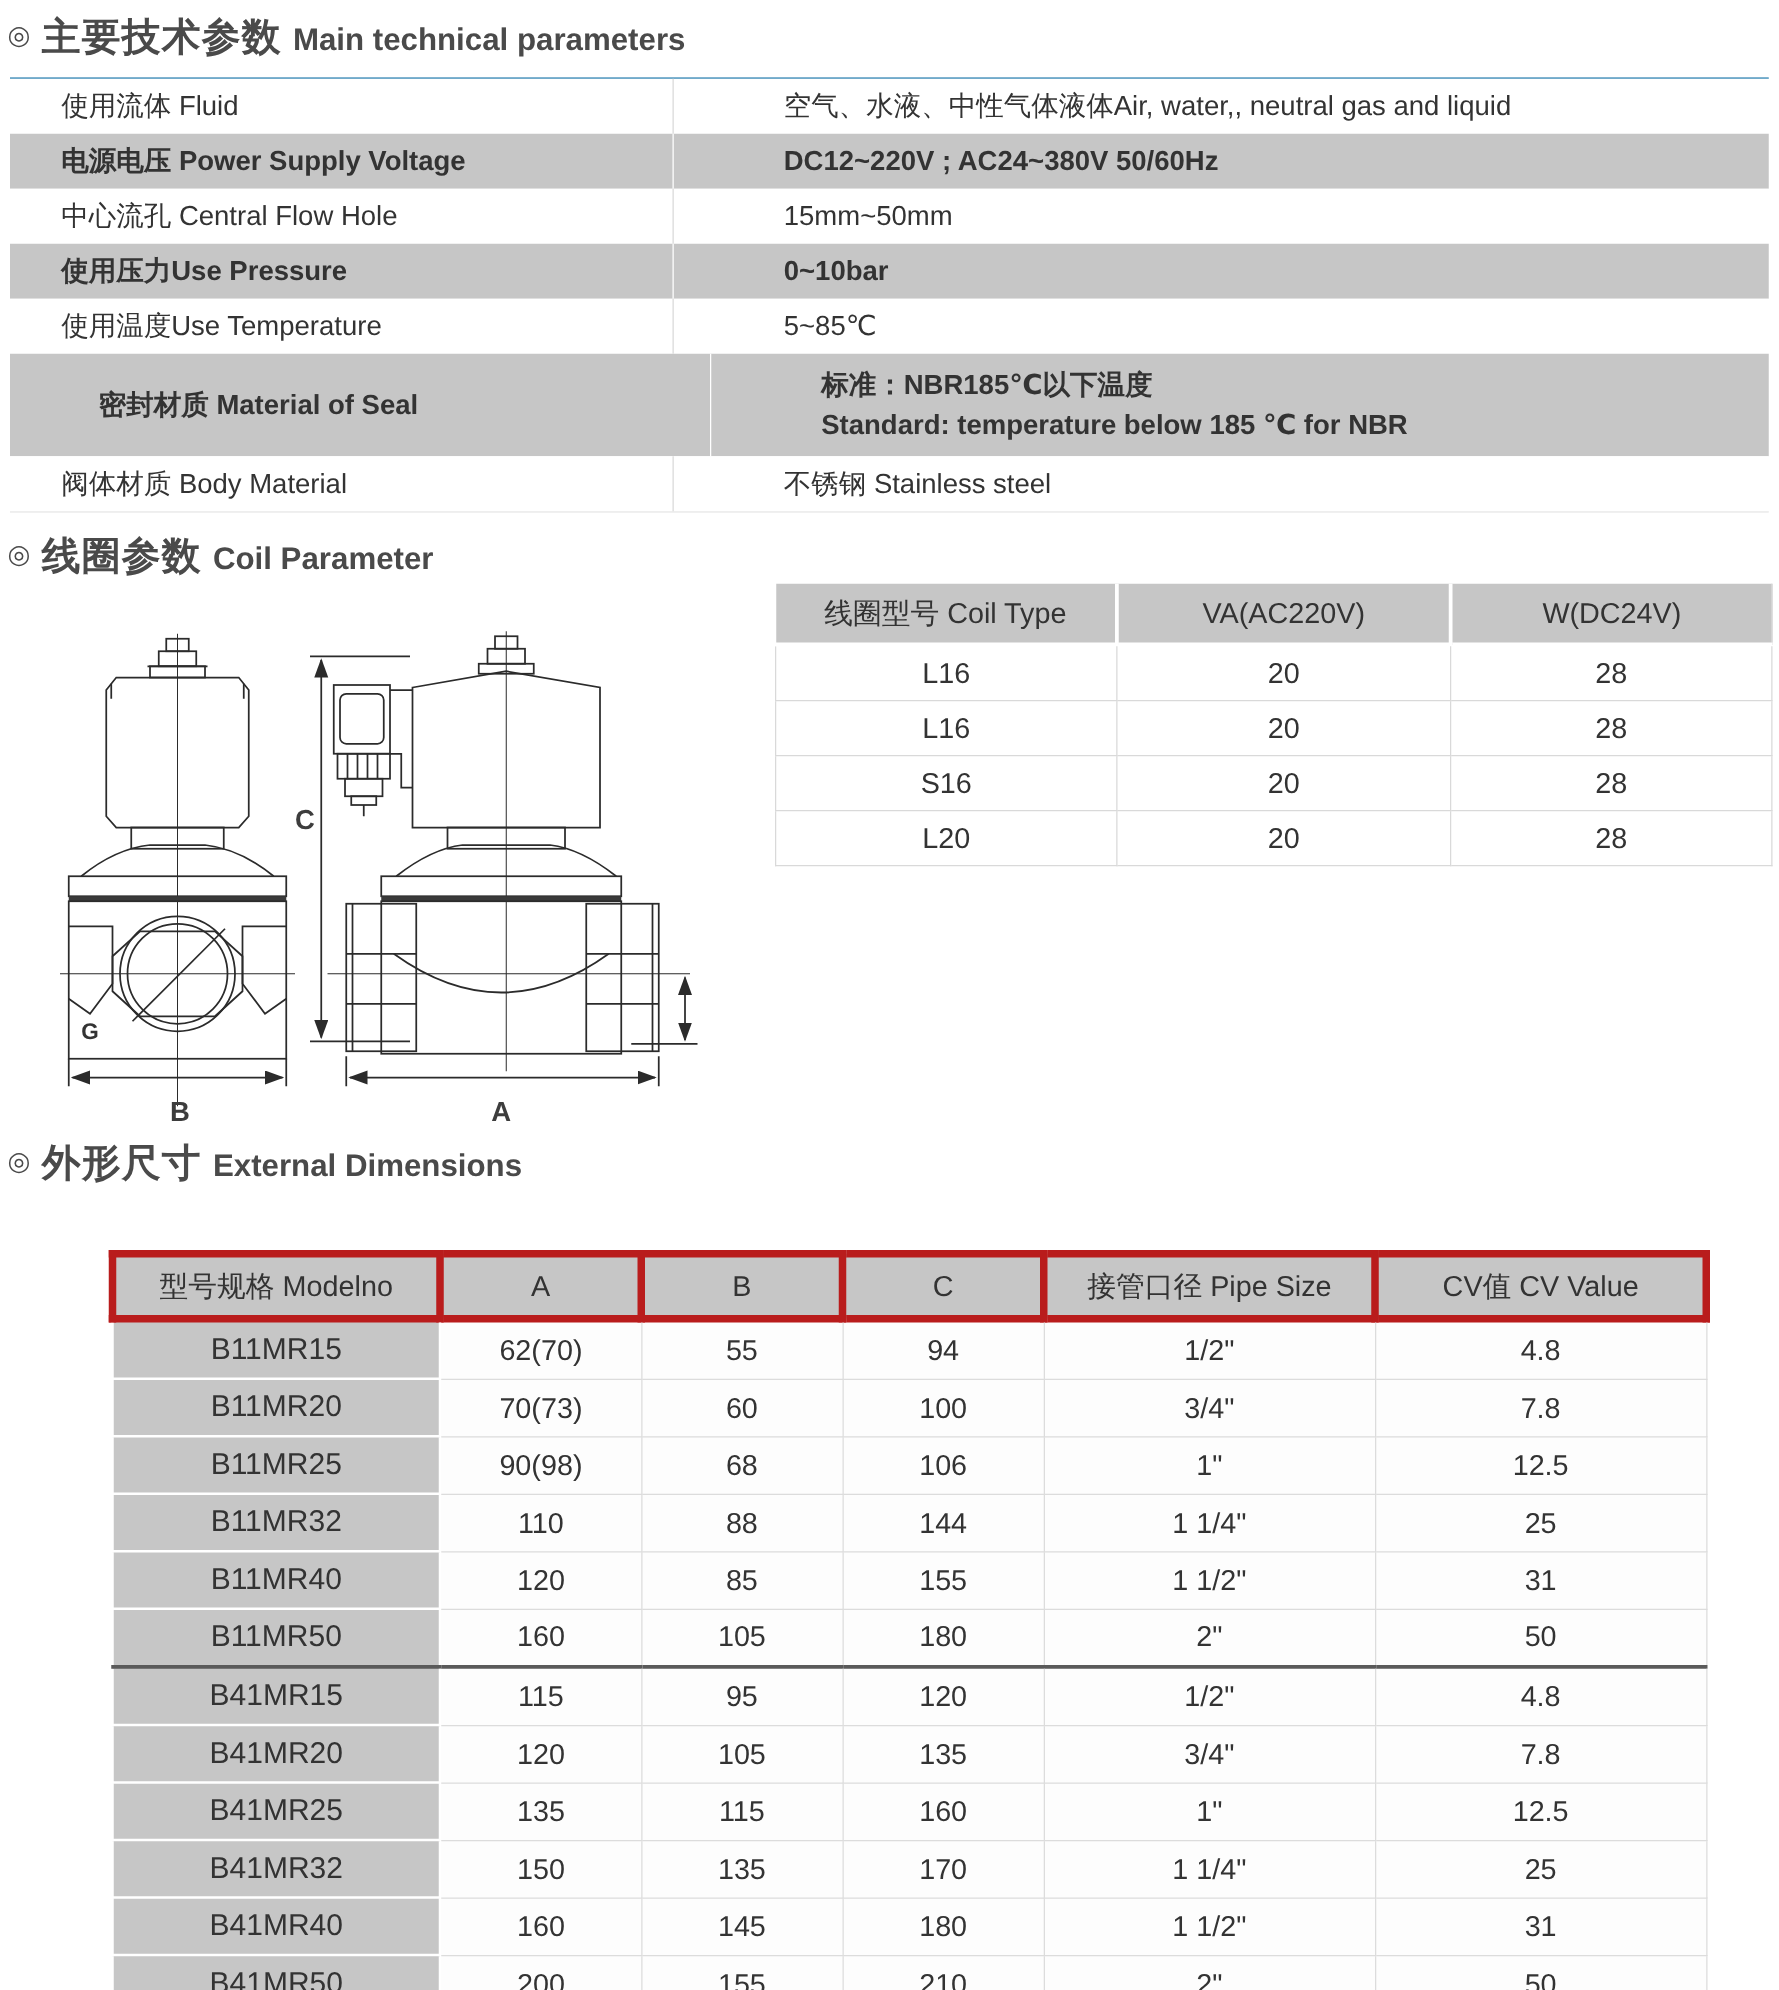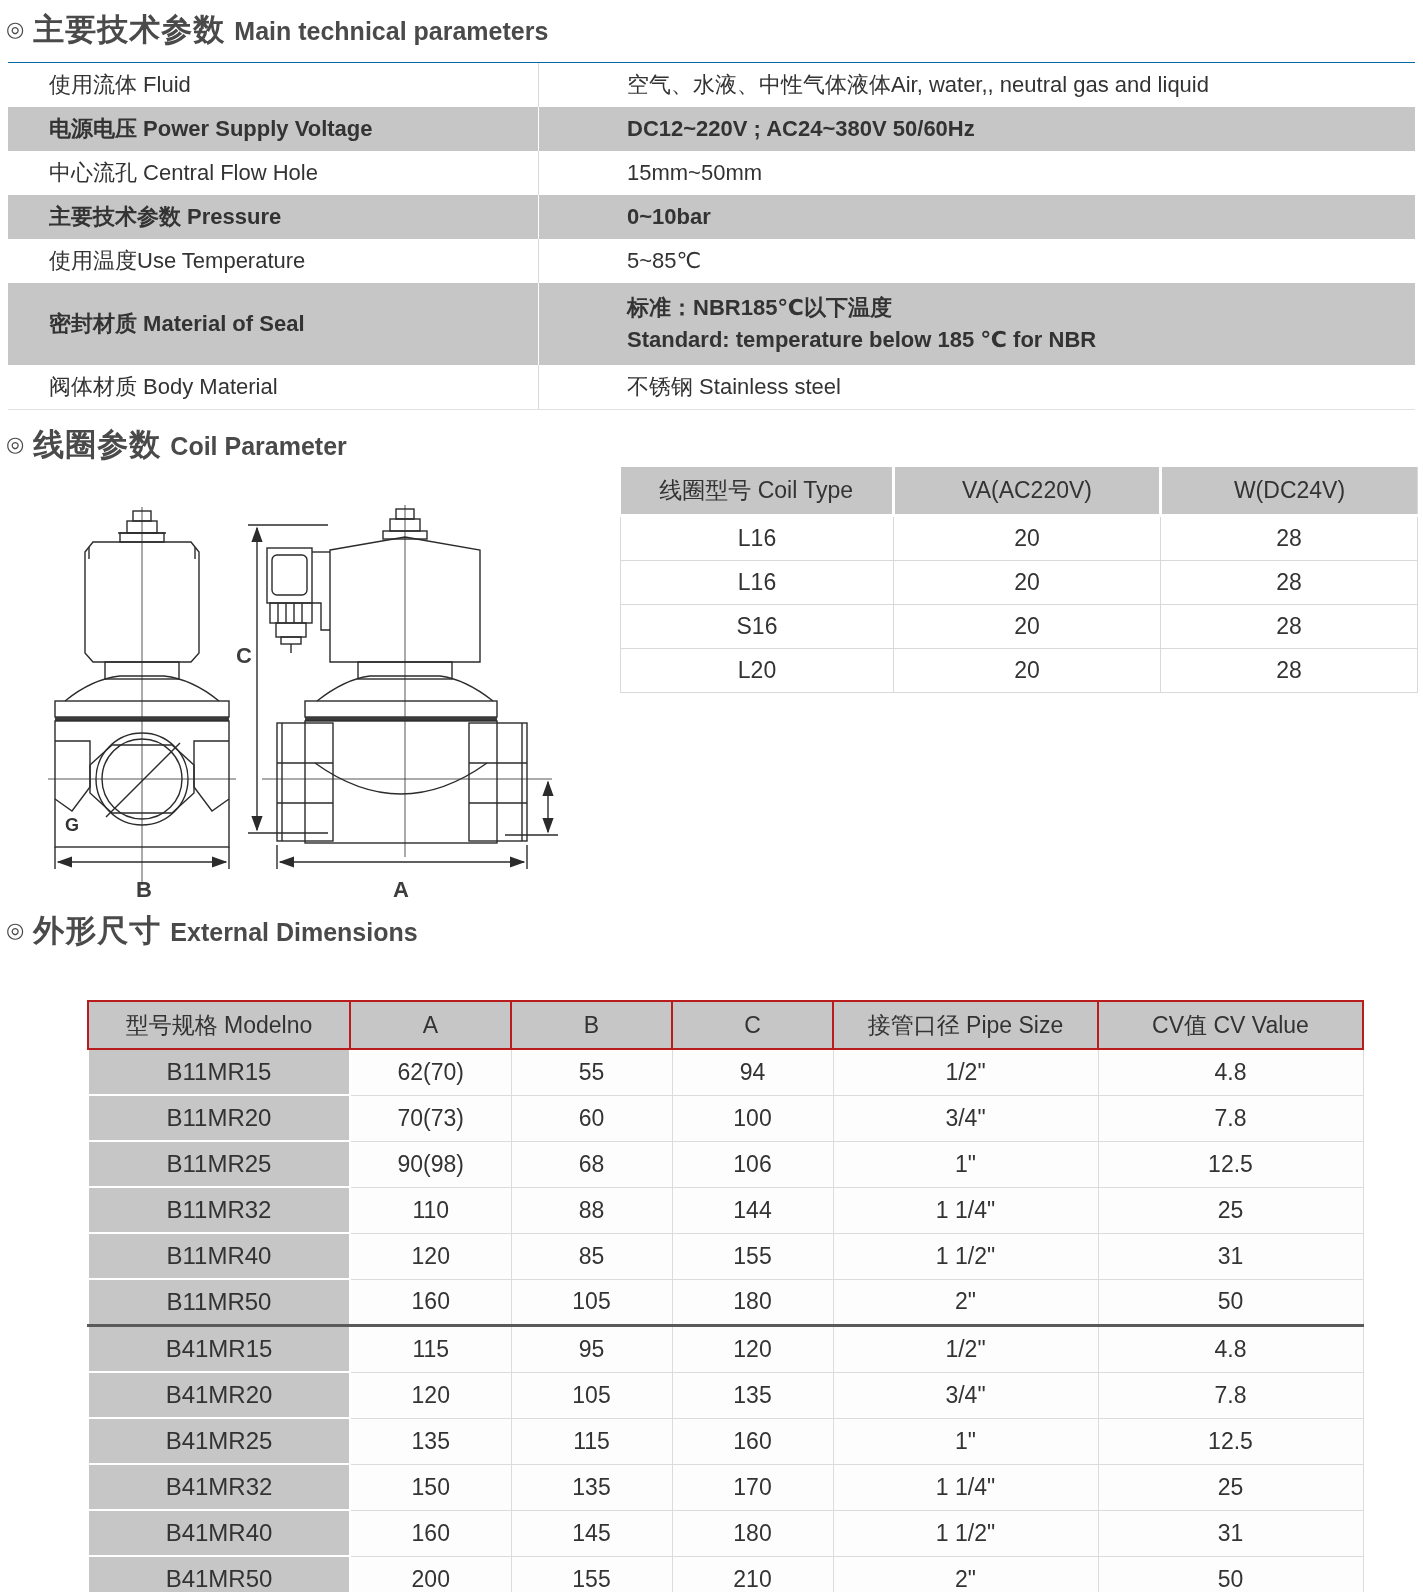--- a/index.html
+++ b/index.html
@@ -10,35 +10,35 @@
   }
   
   .sec-title{position:absolute;left:6px;display:flex;align-items:baseline;gap:9px;color:#4a4a4a;white-space:nowrap;}
   .sec-title .bullet{font-size:21px;align-self:center;margin-top:-3px;}
   .sec-title .zh{font-size:31px;font-weight:bold;letter-spacing:1px;}
   .sec-title .en{font-size:25px;font-weight:bold;}
   
   .t1{position:absolute;left:8px;top:62px;width:1407px;border-top:1px solid #0369a1;border-bottom:1px solid #e1e1e1;}
   .t1row{display:flex;min-height:44px;background:#fff;}
   .t1row.gray{background:#c6c6c6;font-weight:bold;}
-  .t1row.tall{min-height:82px;}
+  .t1row.tall{min-height:82px;padding-left:30px;}
   .t1label{width:531px;box-sizing:border-box;padding-left:41px;font-size:22px;
            border-right:1px solid #d9d9d9;display:flex;align-items:center;}
   .t1row.gray .t1label{border-right-color:#ffffff;}
   .t1value{flex:1;padding-left:88px;font-size:22px;display:flex;flex-direction:column;justify-content:center;line-height:1.45;}
   
   table{border-collapse:collapse;}
   .t2{position:absolute;left:620px;top:467px;}
   .t2 th{background:#c6c6c6;height:45px;font-weight:normal;font-size:23px;border:3px solid #ffffff;border-top:none;}
   .t2 th:first-child{border-left:none;}
   .t2 th:last-child{border-right:1px solid #d9d9d9;}
   .t2 td{background:#fff;height:41px;text-align:center;font-size:23px;border:1px solid #d9d9d9;}
   
   .t3{position:absolute;left:87px;top:1000px;}
-  .t3 th{background:#c6c6c6;height:44px;font-weight:normal;font-size:23px;border:2px solid #b91c1c;}
+  .t3 th{background:#c6c6c6;height:44px;font-weight:normal;font-size:23px;border:6px solid #b91c1c;}
   .t3 td{height:42px;text-align:center;font-size:23px;}
   .t3 td.model{background:#c6c6c6;border:2px solid #ffffff;font-size:24px;}
   .t3 td.num{background:#fdfdfd;border:1px solid #dcdcdc;}
   .t3 tr.group td{border-top:3px solid #5a5a5a;}
   
   .drawing{position:absolute;left:40px;top:495px;width:560px;height:410px;}
   .drawing svg{display:block;}
 </style>
 </head>
 <body>
@@ -62,21 +62,21 @@
         <span>DC12~220V ; AC24~380V 50/60Hz</span>
       </div>
   </div>
   <div class="t1row">
     <div class="t1label">中心流孔 Central Flow Hole</div>
     <div class="t1value">
         <span>15mm~50mm</span>
       </div>
   </div>
   <div class="t1row gray">
-    <div class="t1label">主要技术参数 Pressure</div>
+    <div class="t1label">使用压力Use Pressure</div>
     <div class="t1value">
         <span>0~10bar</span>
       </div>
   </div>
   <div class="t1row">
     <div class="t1label">使用温度Use Temperature</div>
     <div class="t1value">
         <span>5~85℃</span>
       </div>
   </div>

